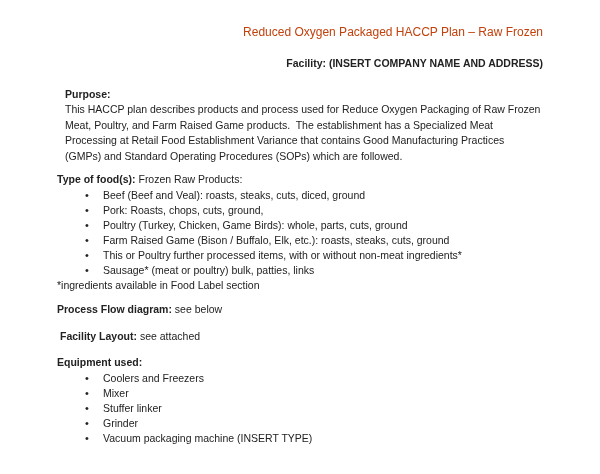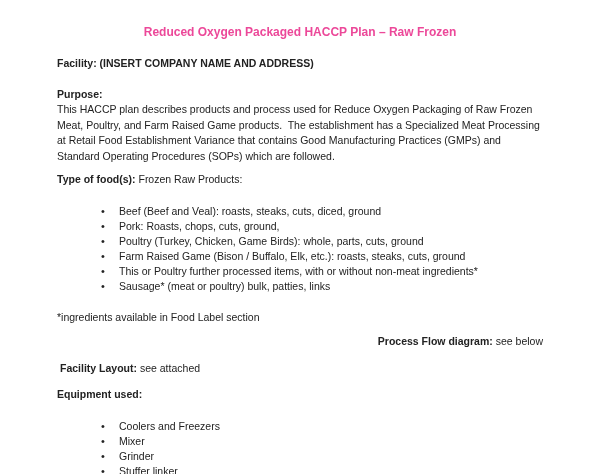--- a/index.html
+++ b/index.html
@@ -7,43 +7,43 @@
     width: 600px; height: 474px;
     background: #ffffff;
     font-family: "Liberation Sans", "DejaVu Sans", sans-serif;
     font-size: 10.5px;
     color: #222222;
     overflow: hidden;
   }
   .page { padding: 24px 57px 0 57px; }
 
   .doc-title {
-    text-align: center;
-    font-weight: bold;
+    text-align: right;
+    font-weight: normal;
     font-size: 12px;
     line-height: 16px;
-    color: #ec4899;
+    color: #c2410c;
     margin: 0 0 16px 0;
   }
 
   .line { line-height: 15.5px; }
   .bold { font-weight: bold; }
 
-  .block-facility   { margin: 0 0 15px 0; }
-  .block-purpose    { margin: 0 0 8px 0; }
+  .block-facility   { margin: 0 0 15px 0; text-align: right; }
+  .block-purpose    { margin: 0 0 8px 8px; }
   .block-foodtypes  { margin: 0 0 9px 0; }
-  .block-process    { margin: 0 0 11px 0; text-align: right; }
+  .block-process    { margin: 0 0 11px 0; }
   .block-layout     { margin: 0 0 11px 3px; }
   .block-equipment  { margin: 0; }
 
   .para-body { line-height: 15.5px; white-space: pre-wrap; }
 
   ul.bullets {
     list-style: none;
-    margin: 16px; padding: 0;
+    margin: 0; padding: 0;
   }
   ul.bullets li {
     position: relative;
     margin-left: 28px;
     padding-left: 18px;
     line-height: 15px;
   }
   ul.bullets li::before {
     content: "\2022";
     position: absolute;
@@ -89,19 +89,19 @@
 
   <div class="block-layout line">
     <span class="bold">Facility Layout:</span><span> see attached</span>
   </div>
 
   <div class="block-equipment">
     <div class="line bold">Equipment used:</div>
     <ul class="bullets">
       <li>Coolers and Freezers</li>
       <li>Mixer</li>
+      <li>Stuffer linker</li>
       <li>Grinder</li>
-      <li>Stuffer linker</li>
       <li>Vacuum packaging machine (INSERT TYPE)</li>
     </ul>
   </div>
 
 </div>
 
 </body></html>

